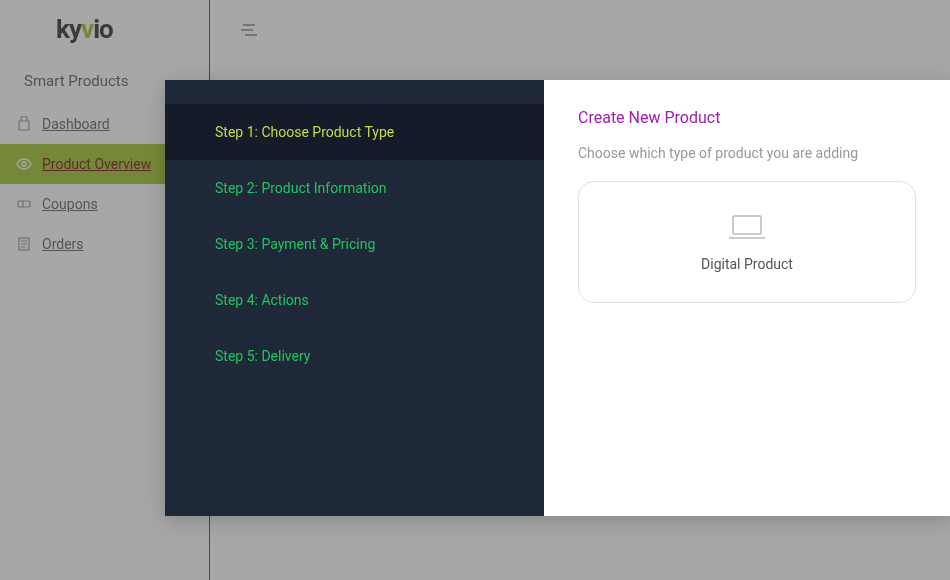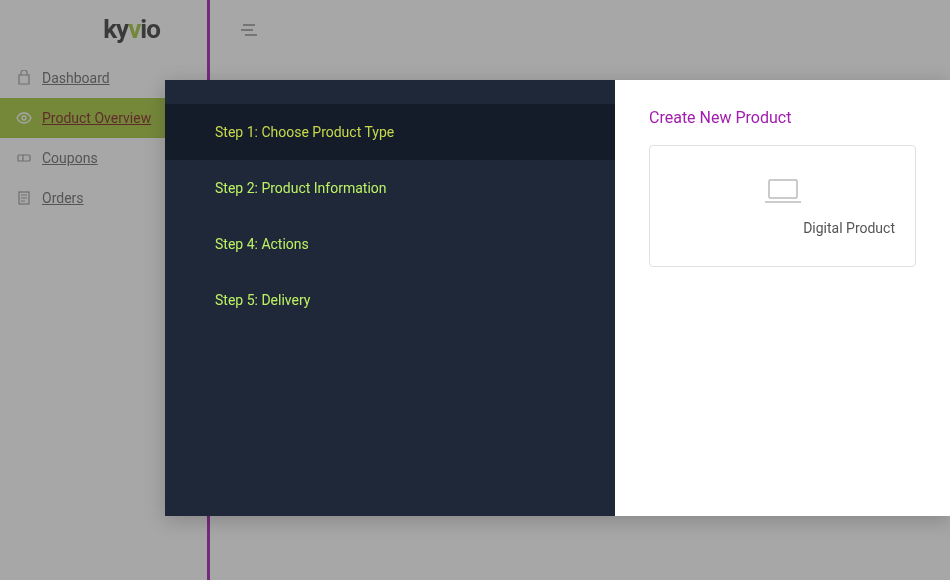--- a/index.html
+++ b/index.html
@@ -1,57 +1,58 @@
 <!DOCTYPE html>
 <html><head>
   <meta charset="utf-8">
   <style>
     * { margin: 0; padding: 0; box-sizing: border-box; font-family: -apple-system, BlinkMacSystemFont, "Segoe UI", Roboto, sans-serif; }
     body { width: 950px; height: 580px; background: #f5f5f5; position: relative; overflow: hidden; }
     
-    .sidebar { position: absolute; left: 0; top: 0; width: 210px; height: 580px; background: #ffffff; border-right: 3px solid #a21caf; text-align: center; }
+    .sidebar { position: absolute; left: 0; top: 0; width: 210px; height: 580px; background: #ffffff; border-right: 1px solid #a21caf; }
     .logo-wrap { padding: 14px 0 14px 56px; }
     .logo { font-size: 26px; font-weight: 700; color: #3a3a3a; letter-spacing: -1px; }
     .logo .accent { color: #a4c639; }
     
     .section-title { padding: 14px 24px; font-size: 15px; color: #666; }
     
     .nav-item { display: flex; align-items: center; padding: 12px 16px; color: #6a6a6a; font-size: 14px; cursor: pointer; text-decoration: underline; }
     .nav-item.active { background: #a4c639; color: #7f1d1d; }
     .nav-item .icon { width: 16px; height: 16px; margin-right: 10px; display: inline-flex; align-items: center; justify-content: center; }
     .nav-item svg { width: 16px; height: 16px; }
     
     .main { position: absolute; left: 210px; top: 0; right: 0; height: 580px; background: #ffffff; }
     .menu-toggle { padding: 22px 30px; }
     .menu-toggle svg { width: 18px; height: 14px; }
     
     .overlay { position: absolute; left: 0; top: 0; width: 950px; height: 580px; background: rgba(60,60,60,0.45); }
     
     .modal { position: absolute; left: 165px; top: 80px; right: 0; height: 436px; display: flex; box-shadow: 0 4px 20px rgba(0,0,0,0.2); }
-    .modal-steps { width: 450px; background: #1e2838; padding: 24px 0; }
-    .step-item { padding: 20px 50px; color: #bef264; font-size: 14px; cursor: pointer; }
+    .modal-steps { width: 379px; background: #1e2838; padding: 24px 0; }
+    .step-item { padding: 20px 50px; color: #22c55e; font-size: 14px; cursor: pointer; }
     .step-item.active { background: #141c2a; color: #c8d94a; }
     
     .modal-content { flex: 1; background: #ffffff; padding: 28px 34px; }
     .modal-title { font-size: 16px; color: #a21caf; font-weight: 400; margin-bottom: 18px; }
     .modal-subtitle { font-size: 14px; color: #999; margin-bottom: 20px; }
     
-    .product-card { border: 1px solid #e0e0e0; border-radius: 4px; padding: 30px 20px 24px; text-align: right; cursor: pointer; }
+    .product-card { border: 1px solid #e0e0e0; border-radius: 16px; padding: 30px 20px 24px; text-align: center; cursor: pointer; }
     .product-card .card-icon { margin-bottom: 14px; display: flex; justify-content: center; }
     .product-card .card-icon svg { width: 44px; height: 30px; }
     .product-card .card-title { font-size: 14px; color: #555; margin-bottom: 6px; }
     .product-card .card-desc { font-size: 11px; color: #aaa; font-style: italic; }
   </style>
 </head>
 <body>
 
 <div class="sidebar">
   <div class="logo-wrap">
     <span class="logo"><span>ky</span><span class="accent">v</span><span>io</span></span>
   </div>
+  <div class="section-title">Smart Products</div>
 
   <div class="nav-item">
     <span class="icon">
       <svg viewBox="0 0 16 16" fill="none" stroke="#999" stroke-width="1.2">
           <path d="M3 5h10v9H3z"></path>
           <path d="M5 5V3a3 3 0 016 0v2"></path>
         </svg>
     </span>
     <span>Dashboard</span>
   </div>
@@ -94,25 +95,27 @@
       </svg>
   </div>
 </div>
 
 <div class="overlay"></div>
 
 <div class="modal">
   <div class="modal-steps">
     <div class="step-item active">Step 1: Choose Product Type</div>
     <div class="step-item">Step 2: Product Information</div>
+    <div class="step-item">Step 3: Payment &amp; Pricing</div>
     <div class="step-item">Step 4: Actions</div>
     <div class="step-item">Step 5: Delivery</div>
   </div>
   <div class="modal-content">
     <h2 class="modal-title">Create New Product</h2>
+    <p class="modal-subtitle">Choose which type of product you are adding</p>
     <div class="product-card">
       <div class="card-icon">
         <svg viewBox="0 0 44 30" fill="none" stroke="#bbb" stroke-width="1.5">
             <rect x="8" y="4" width="28" height="18" rx="1"></rect>
             <path d="M4 26h36"></path>
           </svg>
       </div>
       <div class="card-title">Digital Product</div>
     </div>
   </div>

